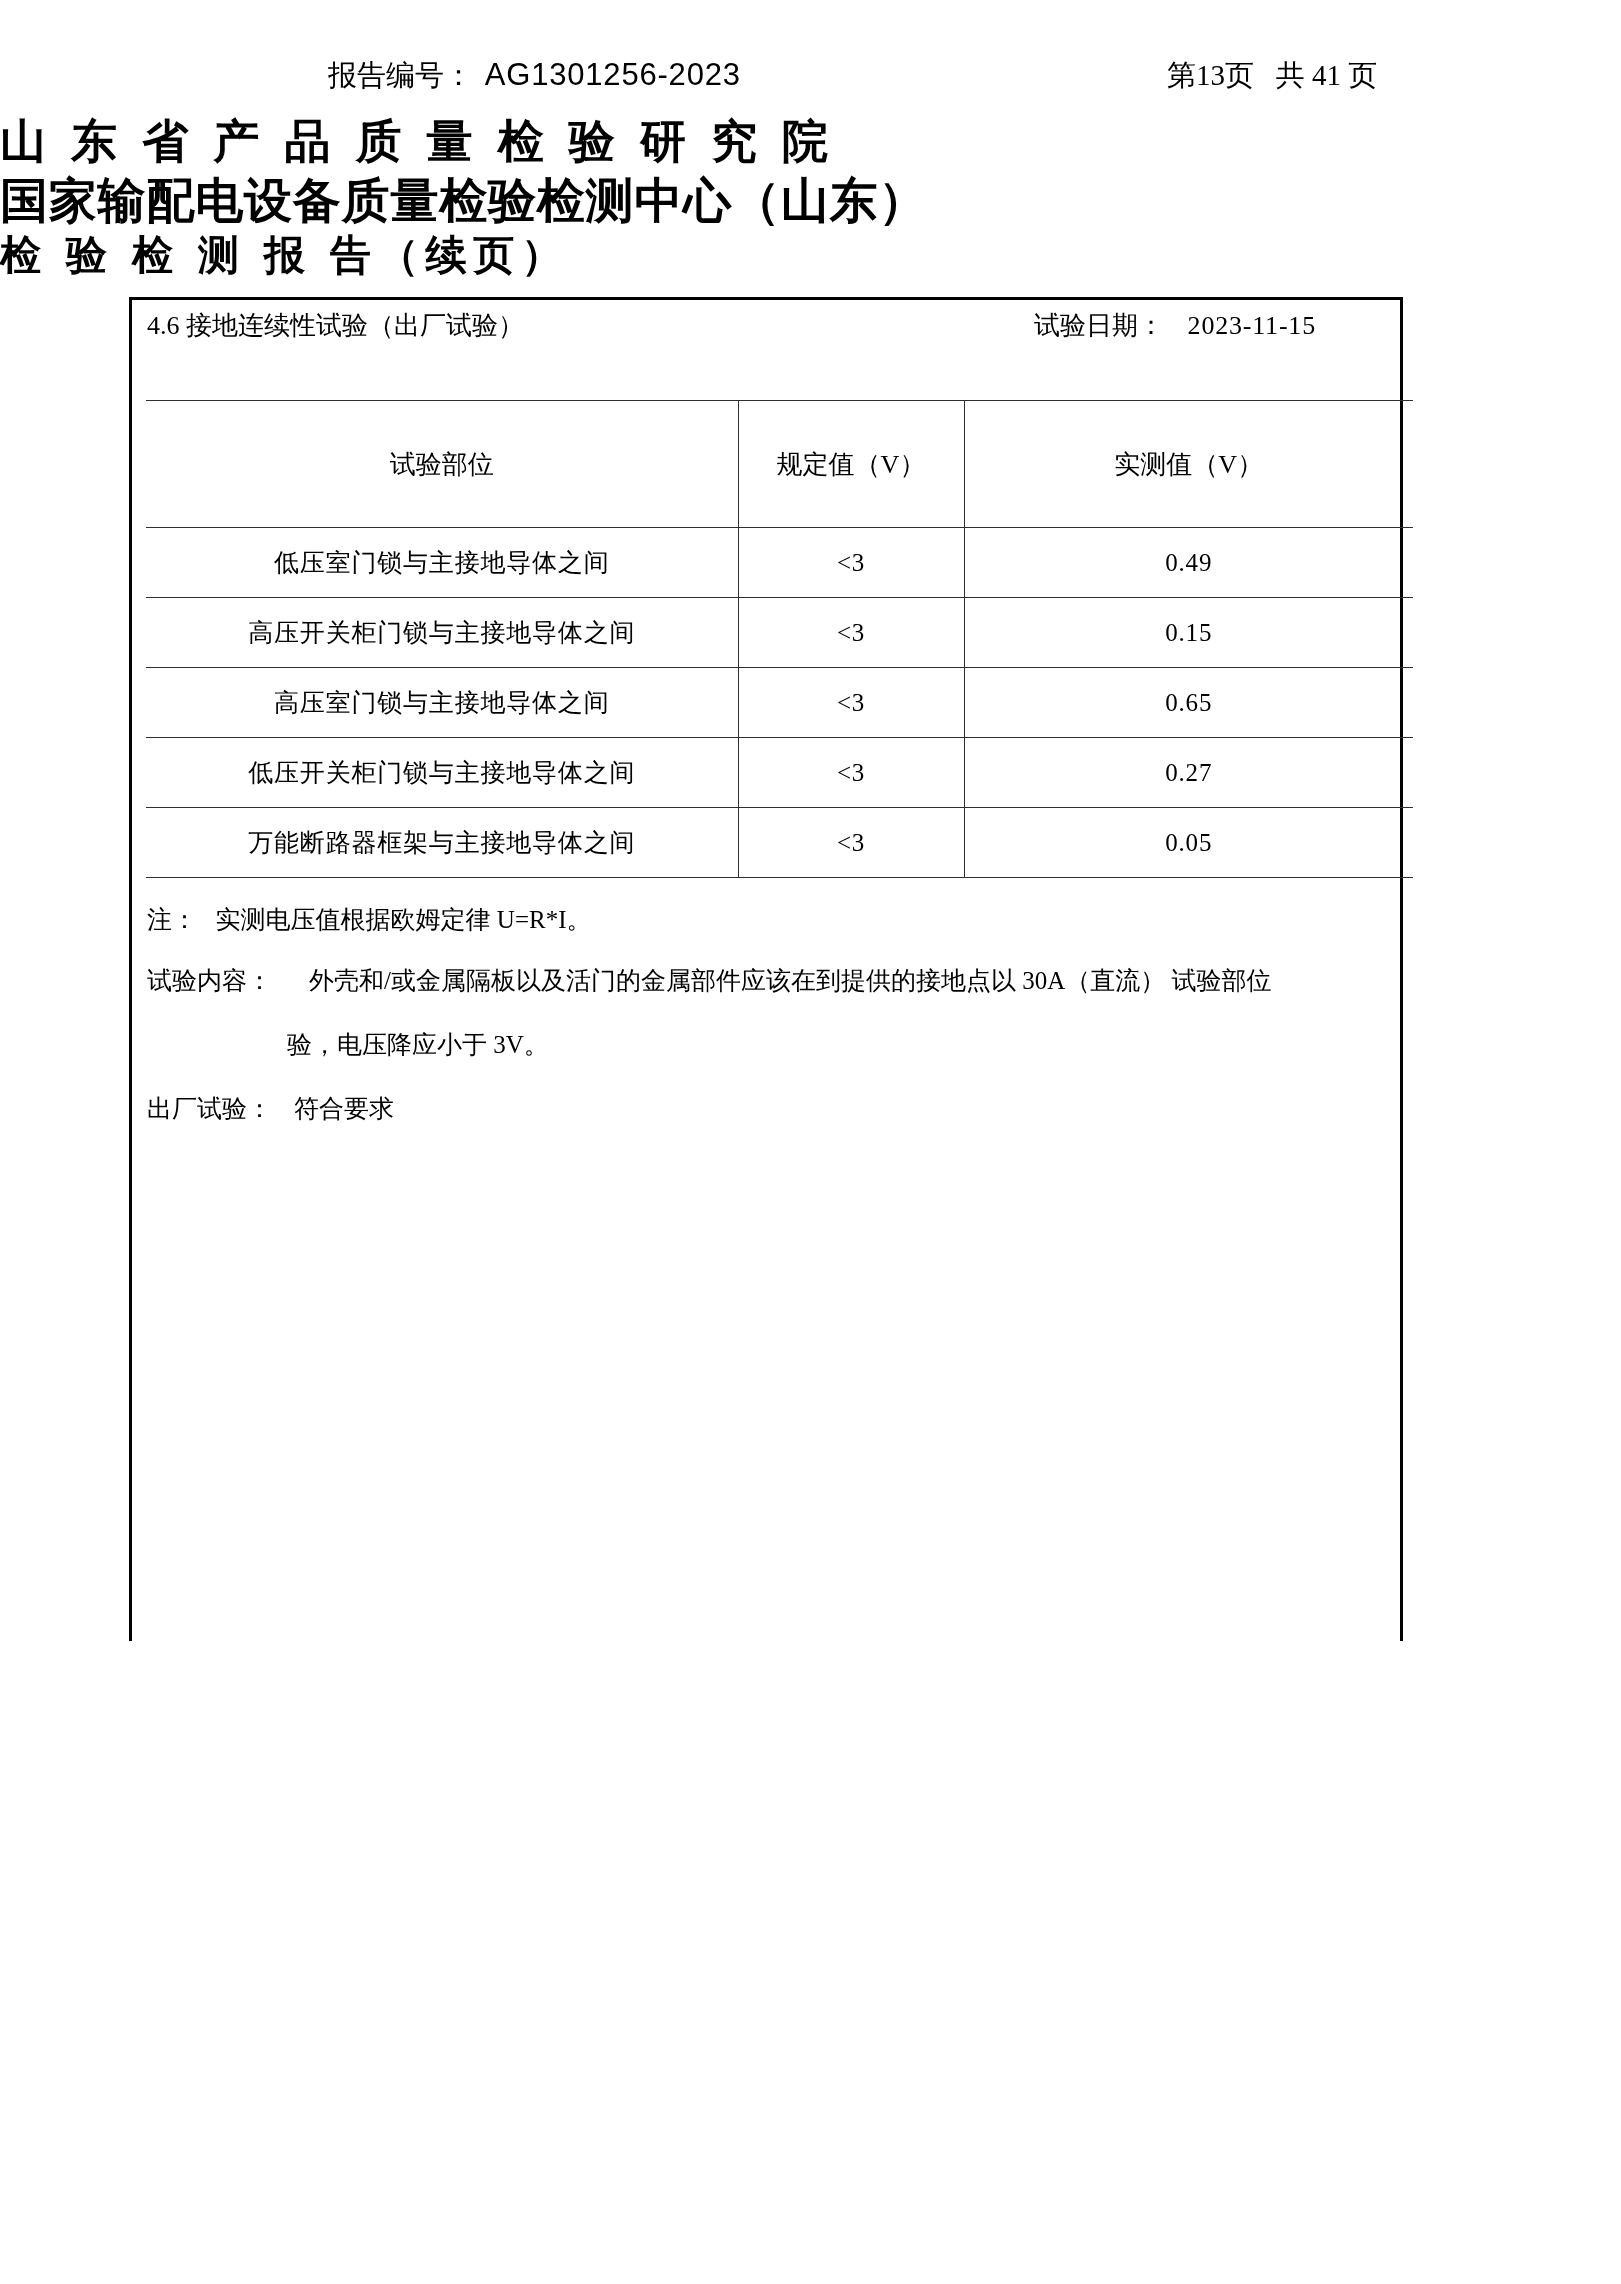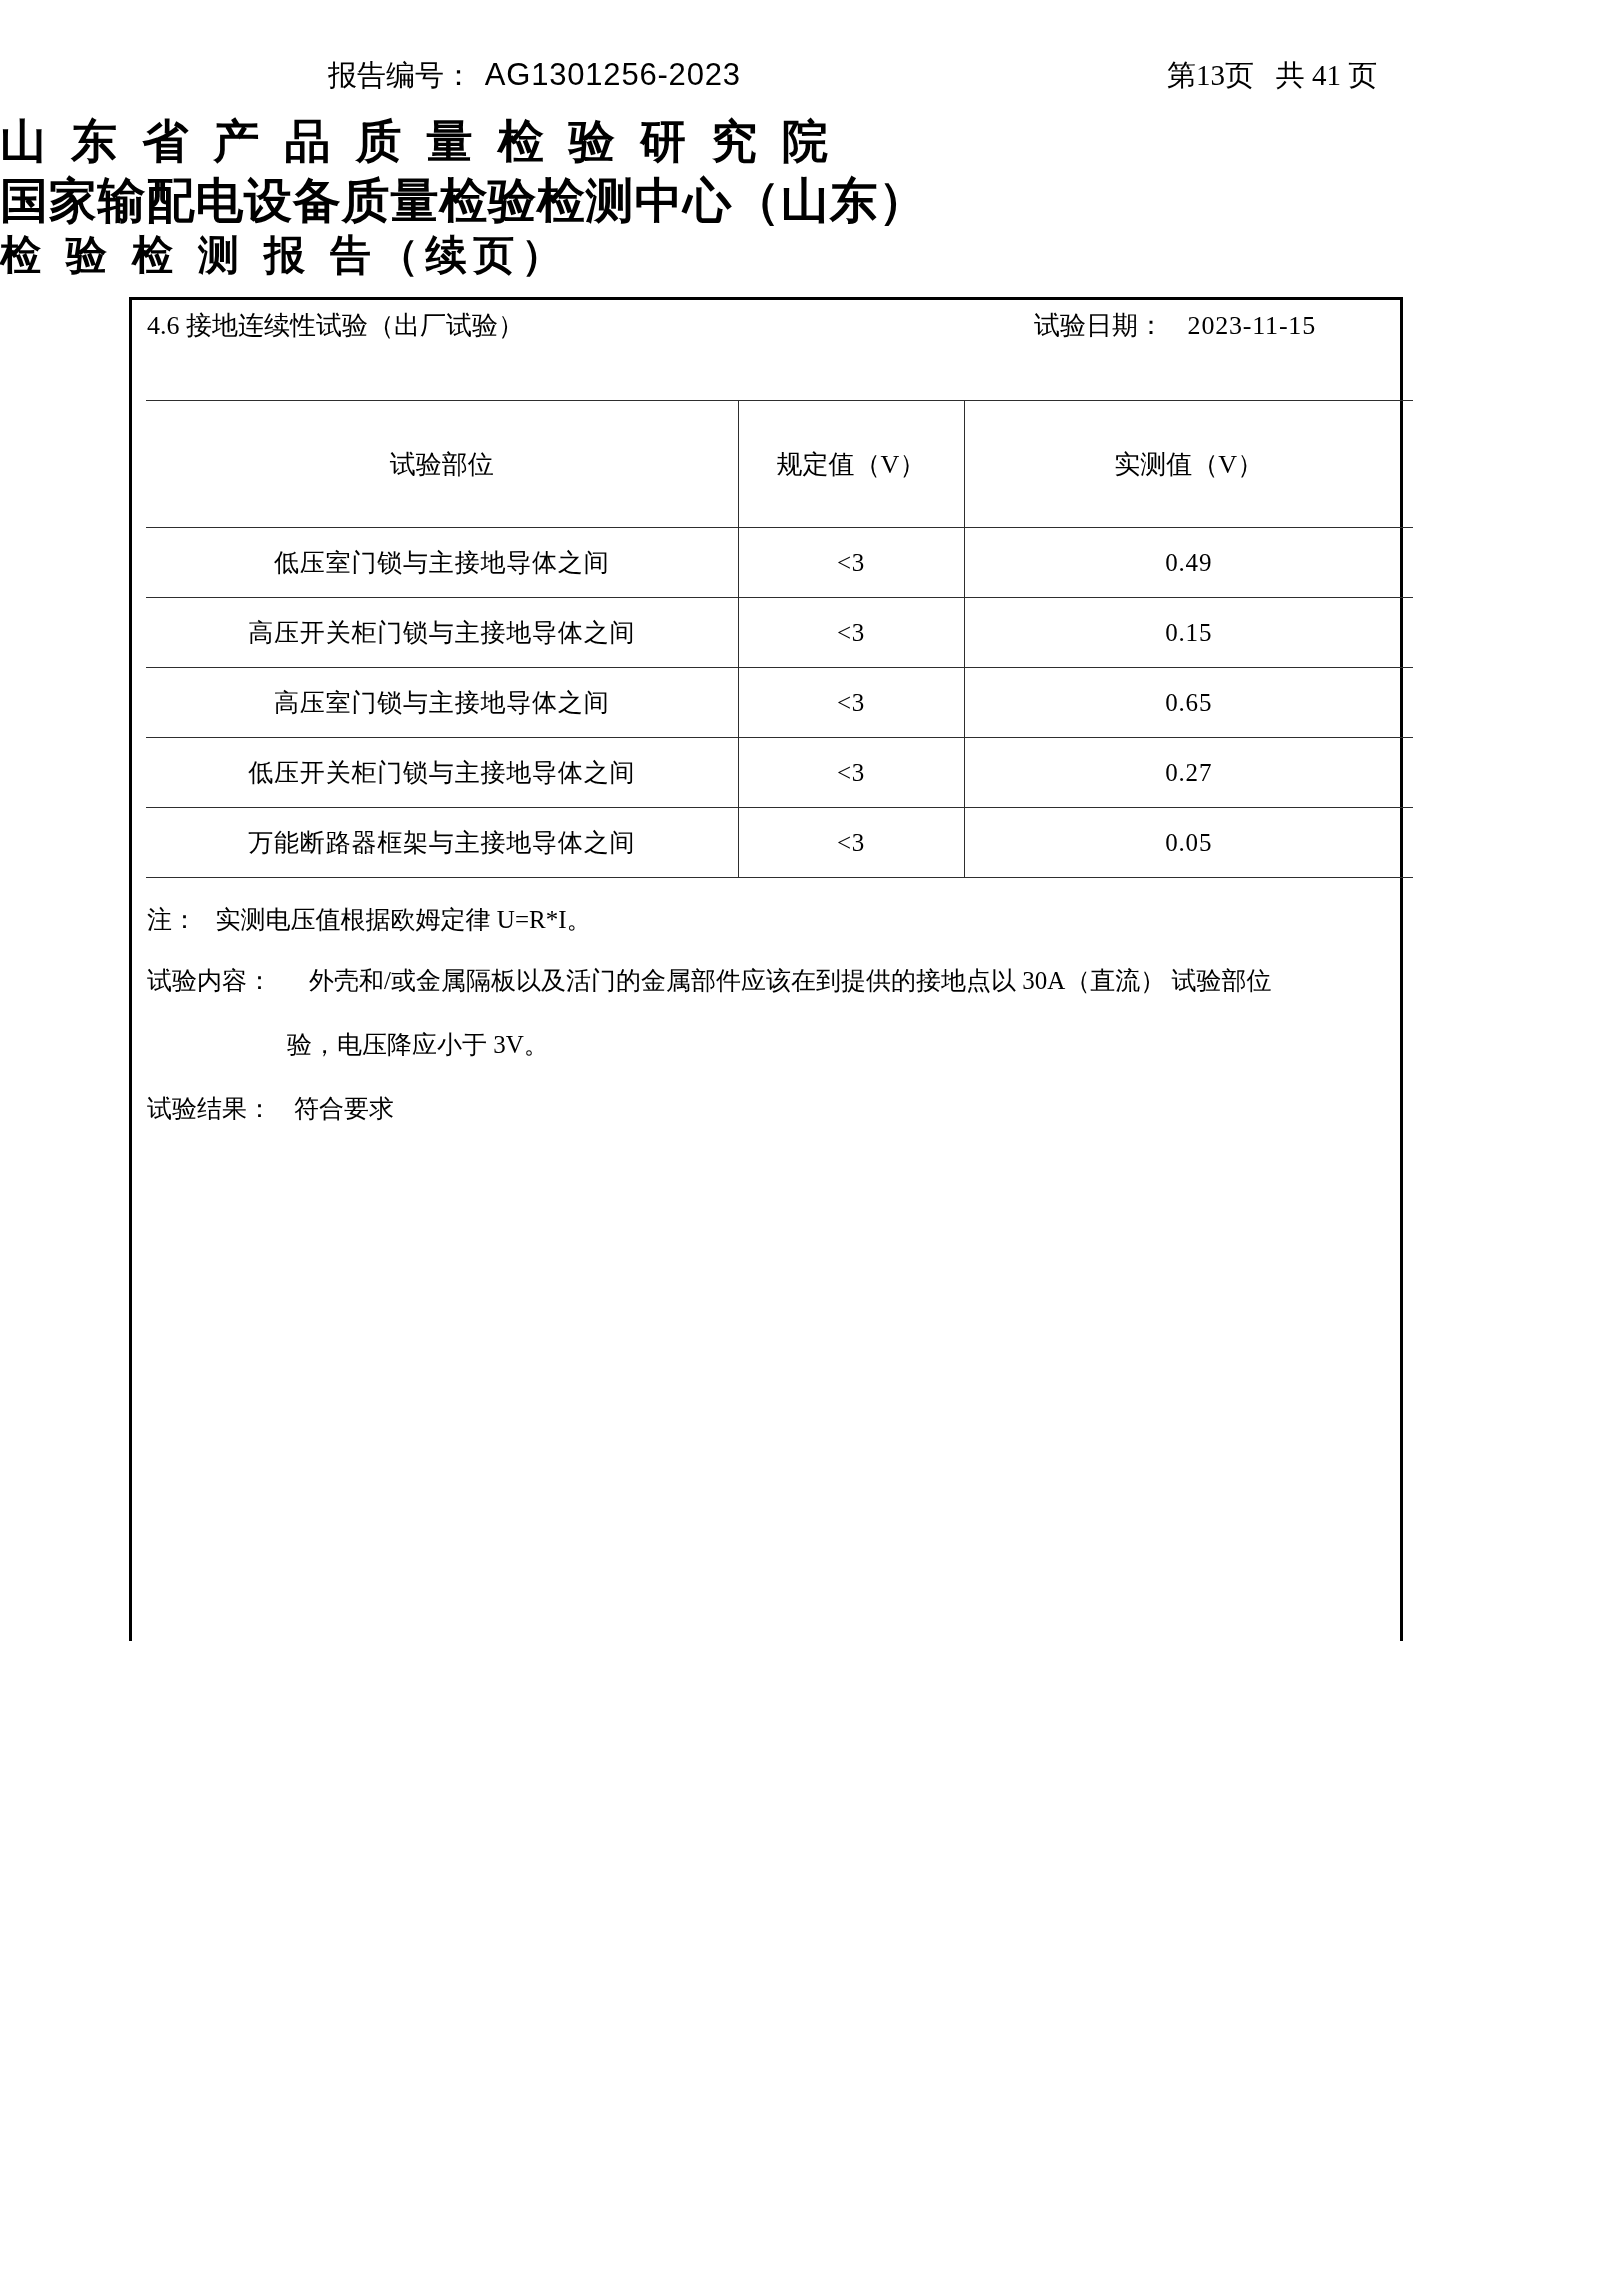--- a/index.html
+++ b/index.html
@@ -130,18 +130,18 @@
       <span class="label">注：</span><span class="gap-sm">实测电压值根据欧姆定律 U=R*I。</span>
     </div>
 
     <div class="note note-content">
       <span class="label">试验内容：</span><span class="gap-lg">外壳和/或金属隔板以及活门的金属部件应该在到提供的接地点以 30A（直流） 试验部位</span>
     </div>
 
     <div class="note note-content-cont">验，电压降应小于 3V。</div>
 
     <div class="note note-result">
-      <span class="label">试验结果：</span><span class="gap-md">符合要求</span>
+      <span class="label">出厂试验：</span><span class="gap-md">符合要求</span>
     </div>
 
   </div>
 </div>
 
 
 </body></html>

